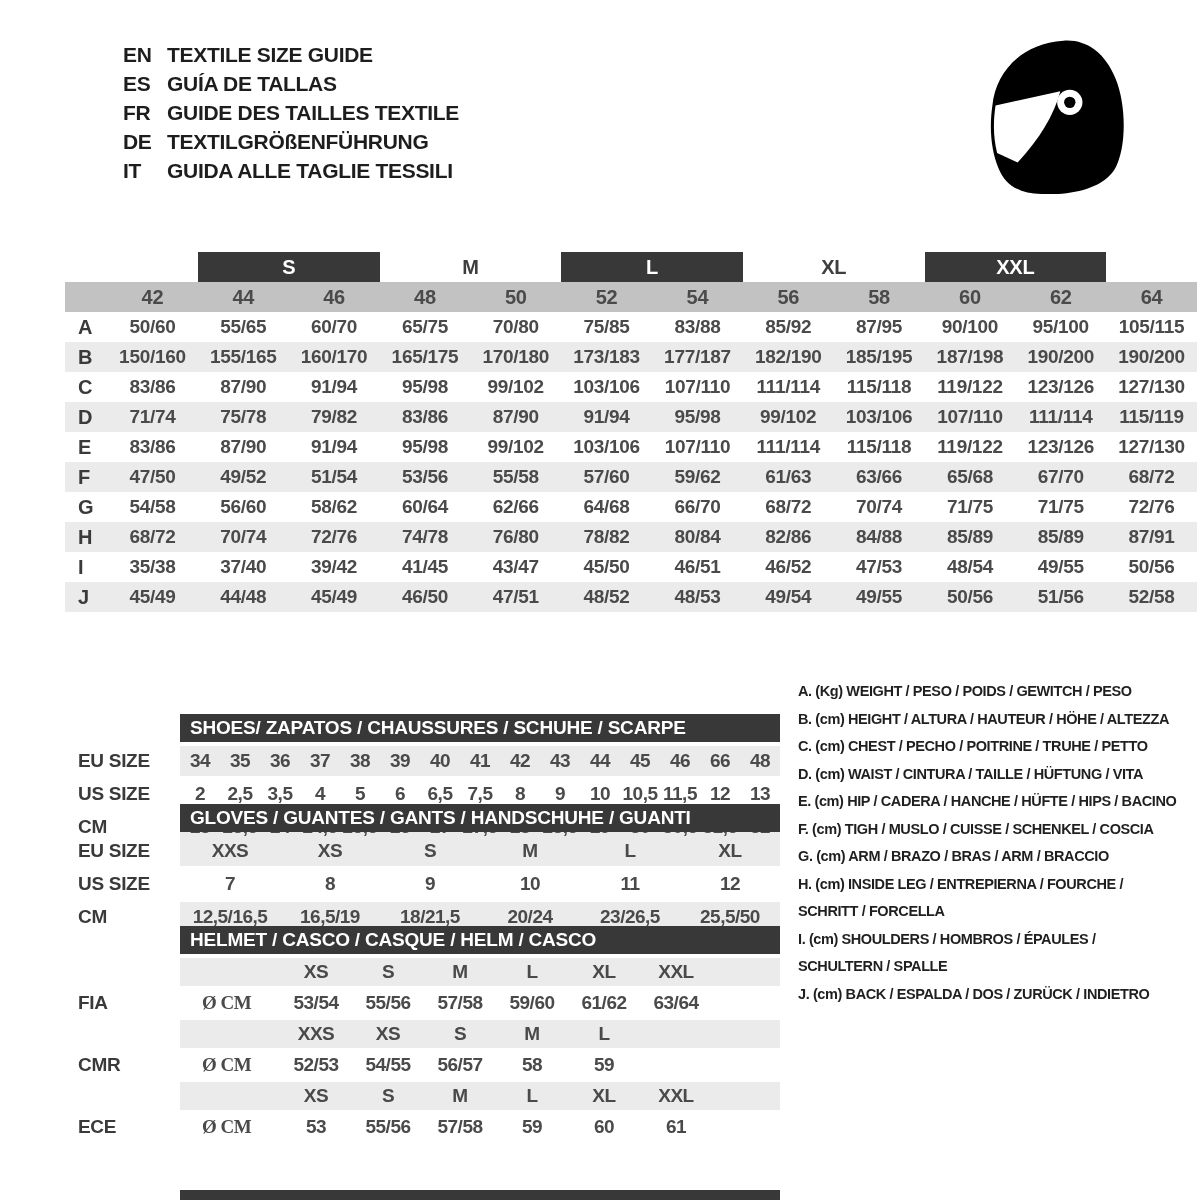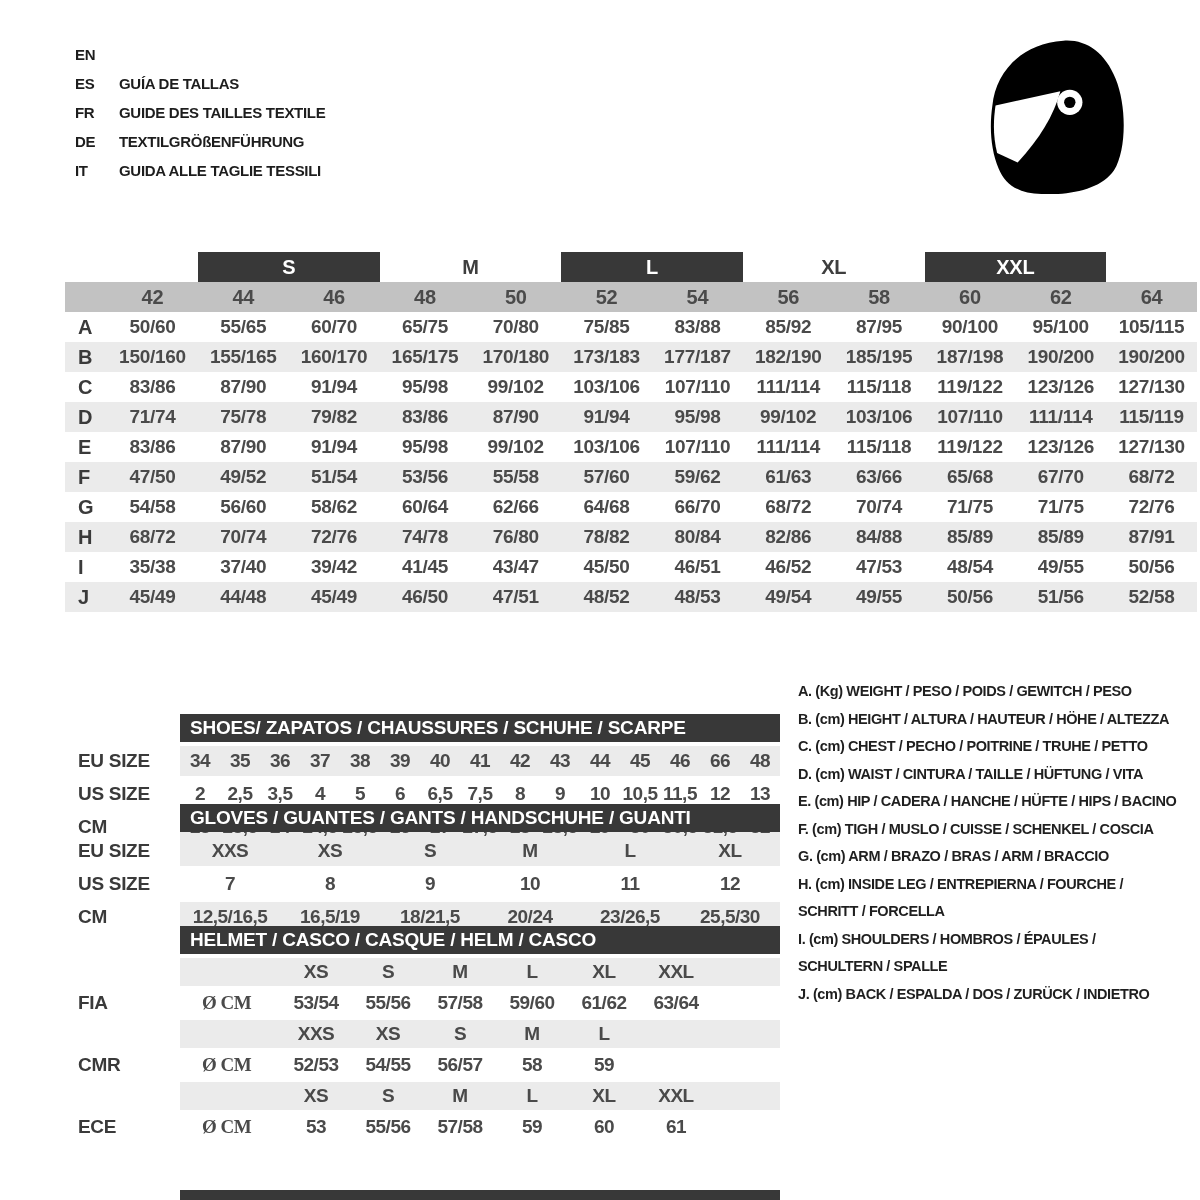--- a/index.html
+++ b/index.html
@@ -8,21 +8,21 @@
     background:#ffffff;
     font-family:"Liberation Sans", sans-serif;
     font-weight:bold;
     letter-spacing:-0.3px;
     color:#474747;
   }
   .abs { position:absolute; }
 
   
   #languages { left:75px; top:40px; }
-  .lang-row { display:flex; font-size:15px; line-height:29px; color:#1d1d1d; }
+  .lang-row { display:flex; font-size:21px; line-height:29px; color:#1d1d1d;margin-left:48px; }
   .lang-code { width:44px; flex:0 0 44px; }
 
   
   #helmet-logo { left:975px; top:36px; width:158px; height:158px; }
 
   
   #main-table { left:65px; top:252px; width:1132px; }
   .mt-row {
     display:grid; grid-template-columns:42px repeat(12,1fr);
     height:30px; align-items:center; text-align:center;
@@ -61,20 +61,21 @@
 
   
   #bottom-bar { left:180px; top:1190px; width:600px; height:10px; background:#383838; }
 </style>
 </head>
 <body>
 
 <div id="languages" class="abs">
     <div class="lang-row">
       <div class="lang-code">EN</div>
+      <div class="lang-title">TEXTILE SIZE GUIDE</div>
     </div>
     <div class="lang-row">
       <div class="lang-code">ES</div>
       <div class="lang-title">GUÍA DE TALLAS</div>
     </div>
     <div class="lang-row">
       <div class="lang-code">FR</div>
       <div class="lang-title">GUIDE DES TAILLES TEXTILE</div>
     </div>
     <div class="lang-row">
@@ -369,21 +370,21 @@
         </div>
       </div>
       <div class="sec-row">
         <div class="lab">CM</div>
         <div class="strip gloves-grid gray">
           <div>12,5/16,5</div>
           <div>16,5/19</div>
           <div>18/21,5</div>
           <div>20/24</div>
           <div>23/26,5</div>
-          <div>25,5/30</div>
+          <div>25,5/50</div>
         </div>
       </div>
     </div>
 </div>
 
 <div id="helmet" class="section">
   <div class="sec-title">
     <div></div>
     <div class="bar">HELMET / CASCO / CASQUE / HELM / CASCO</div>
   </div>

